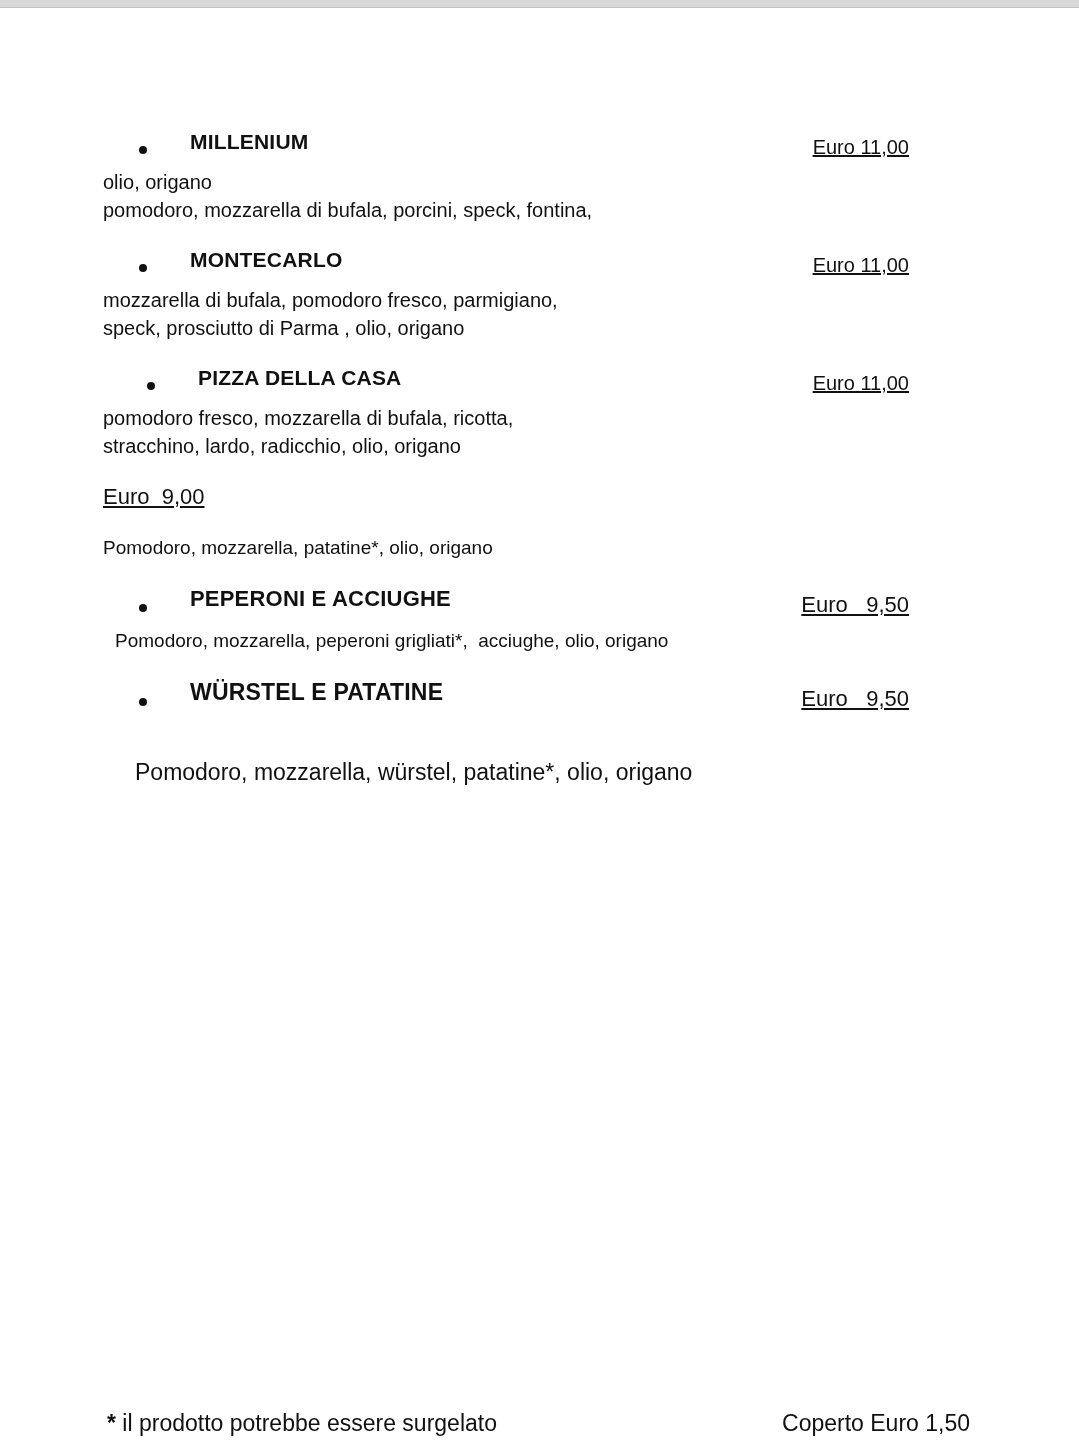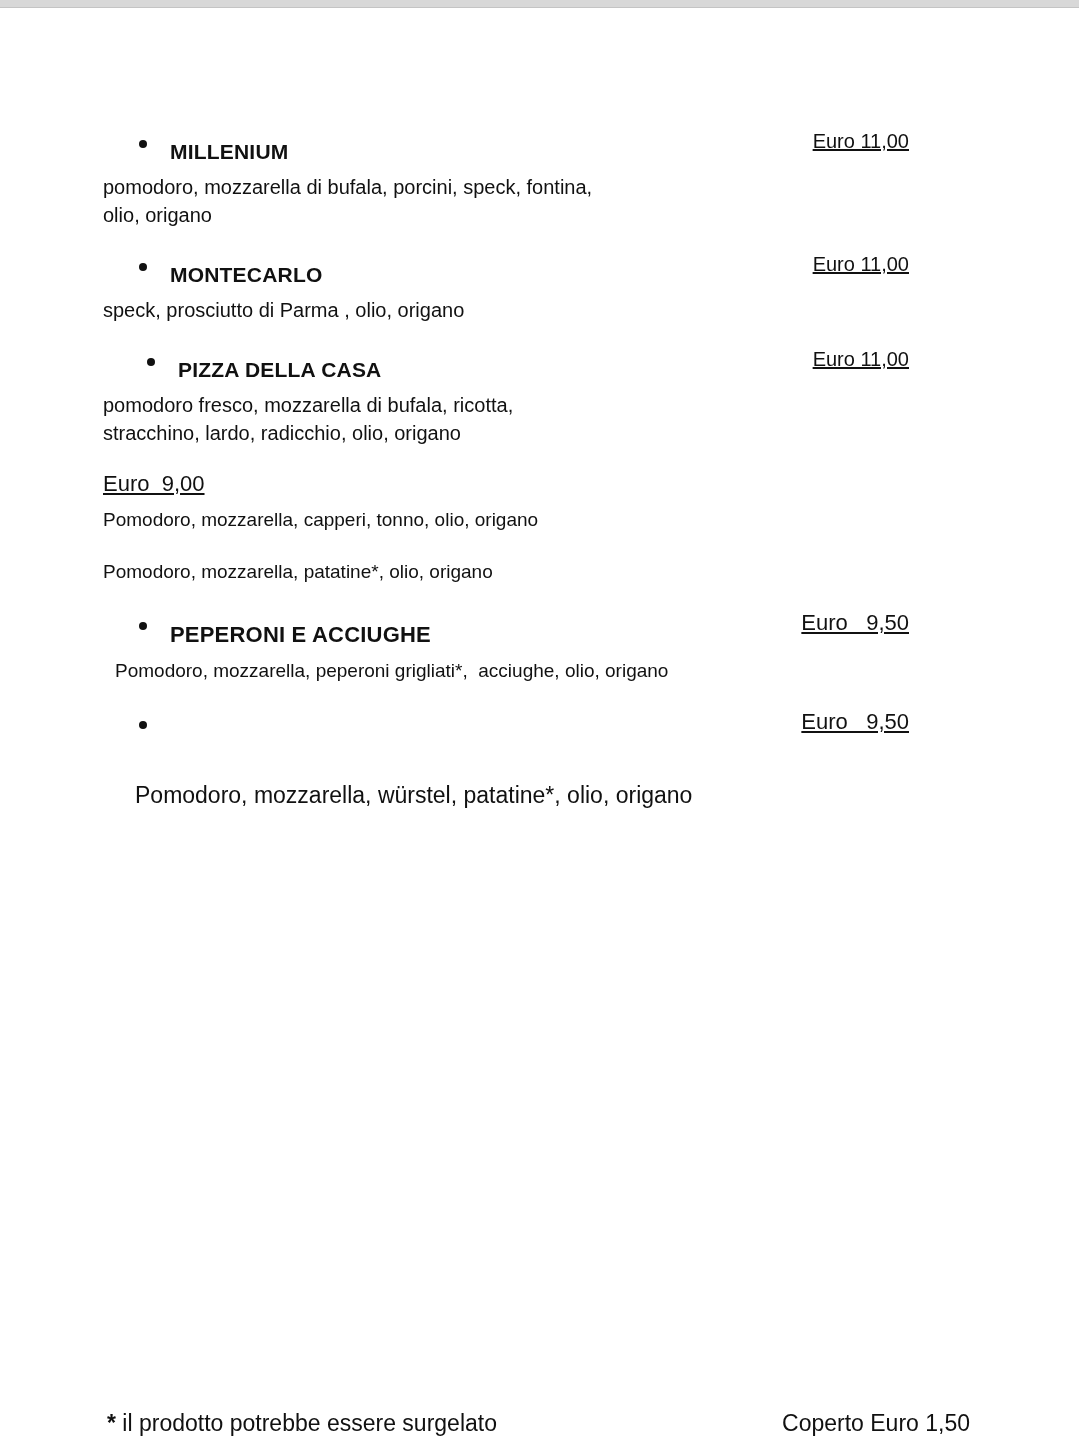--- a/index.html
+++ b/index.html
@@ -30,21 +30,22 @@
   }
   .menu-item { margin-bottom: 24px; }
   .item-head {
     display: flex;
     justify-content: space-between;
     align-items: baseline;
     margin-bottom: 9px;
   }
   .head-left {
     display: flex;
-    align-items: flex-start;
+    align-items: flex-end;
+    gap: 20px;
   }
   .bullet {
     width: 8px;
     height: 8px;
     border-radius: 50%;
     background: #111111;
     margin-left: 36px;
     margin-right: 23px;
     flex: 0 0 auto;
   }
@@ -94,52 +95,52 @@
 <div class="page">
 
   <div class="menu-item">
     <div class="item-head">
       <div class="head-left">
         <span class="bullet"></span>
         <span class="item-name">MILLENIUM</span>
       </div>
       <span class="item-price">Euro 11,00</span>
     </div>
+    <div class="desc-line">olio, origano</div>
     <div class="desc-line">pomodoro, mozzarella di bufala, porcini, speck, fontina,</div>
-    <div class="desc-line">olio, origano</div>
   </div>
 
   <div class="menu-item">
     <div class="item-head">
       <div class="head-left">
         <span class="bullet"></span>
         <span class="item-name">MONTECARLO</span>
       </div>
       <span class="item-price">Euro 11,00</span>
     </div>
+    <div class="desc-line">mozzarella di bufala, pomodoro fresco, parmigiano,</div>
     <div class="desc-line">speck, prosciutto di Parma , olio, origano</div>
   </div>
 
   <div class="menu-item shift-right">
     <div class="item-head">
       <div class="head-left">
         <span class="bullet"></span>
         <span class="item-name">PIZZA DELLA CASA</span>
       </div>
       <span class="item-price">Euro 11,00</span>
     </div>
     <div class="desc-line">pomodoro fresco, mozzarella di bufala, ricotta,</div>
     <div class="desc-line">stracchino, lardo, radicchio, olio, origano</div>
   </div>
 
   <div class="menu-item size-b">
     <div class="item-head">
       <span class="item-price">Euro  9,00</span>
     </div>
-    <div class="desc-line">Pomodoro, mozzarella, capperi, tonno, olio, origano</div>
   </div>
 
   <div class="menu-item size-b">
     <div class="desc-line">Pomodoro, mozzarella, patatine*, olio, origano</div>
   </div>
 
   <div class="menu-item size-b">
     <div class="item-head">
       <div class="head-left">
         <span class="bullet"></span>
@@ -147,20 +148,21 @@
       </div>
       <span class="item-price">Euro   9,50</span>
     </div>
     <div class="desc-line desc-indent-sm">Pomodoro, mozzarella, peperoni grigliati*,  acciughe, olio, origano</div>
   </div>
 
   <div class="menu-item size-c">
     <div class="item-head">
       <div class="head-left">
         <span class="bullet"></span>
+        <span class="item-name">WÜRSTEL E PATATINE</span>
       </div>
       <span class="item-price">Euro   9,50</span>
     </div>
     <div class="desc-line desc-indent-lg">Pomodoro, mozzarella, würstel, patatine*, olio, origano</div>
   </div>
 
 </div>
 
 <div class="page-footer">
   <div class="footnote"><span class="star">*</span><span> il prodotto potrebbe essere surgelato</span></div>

